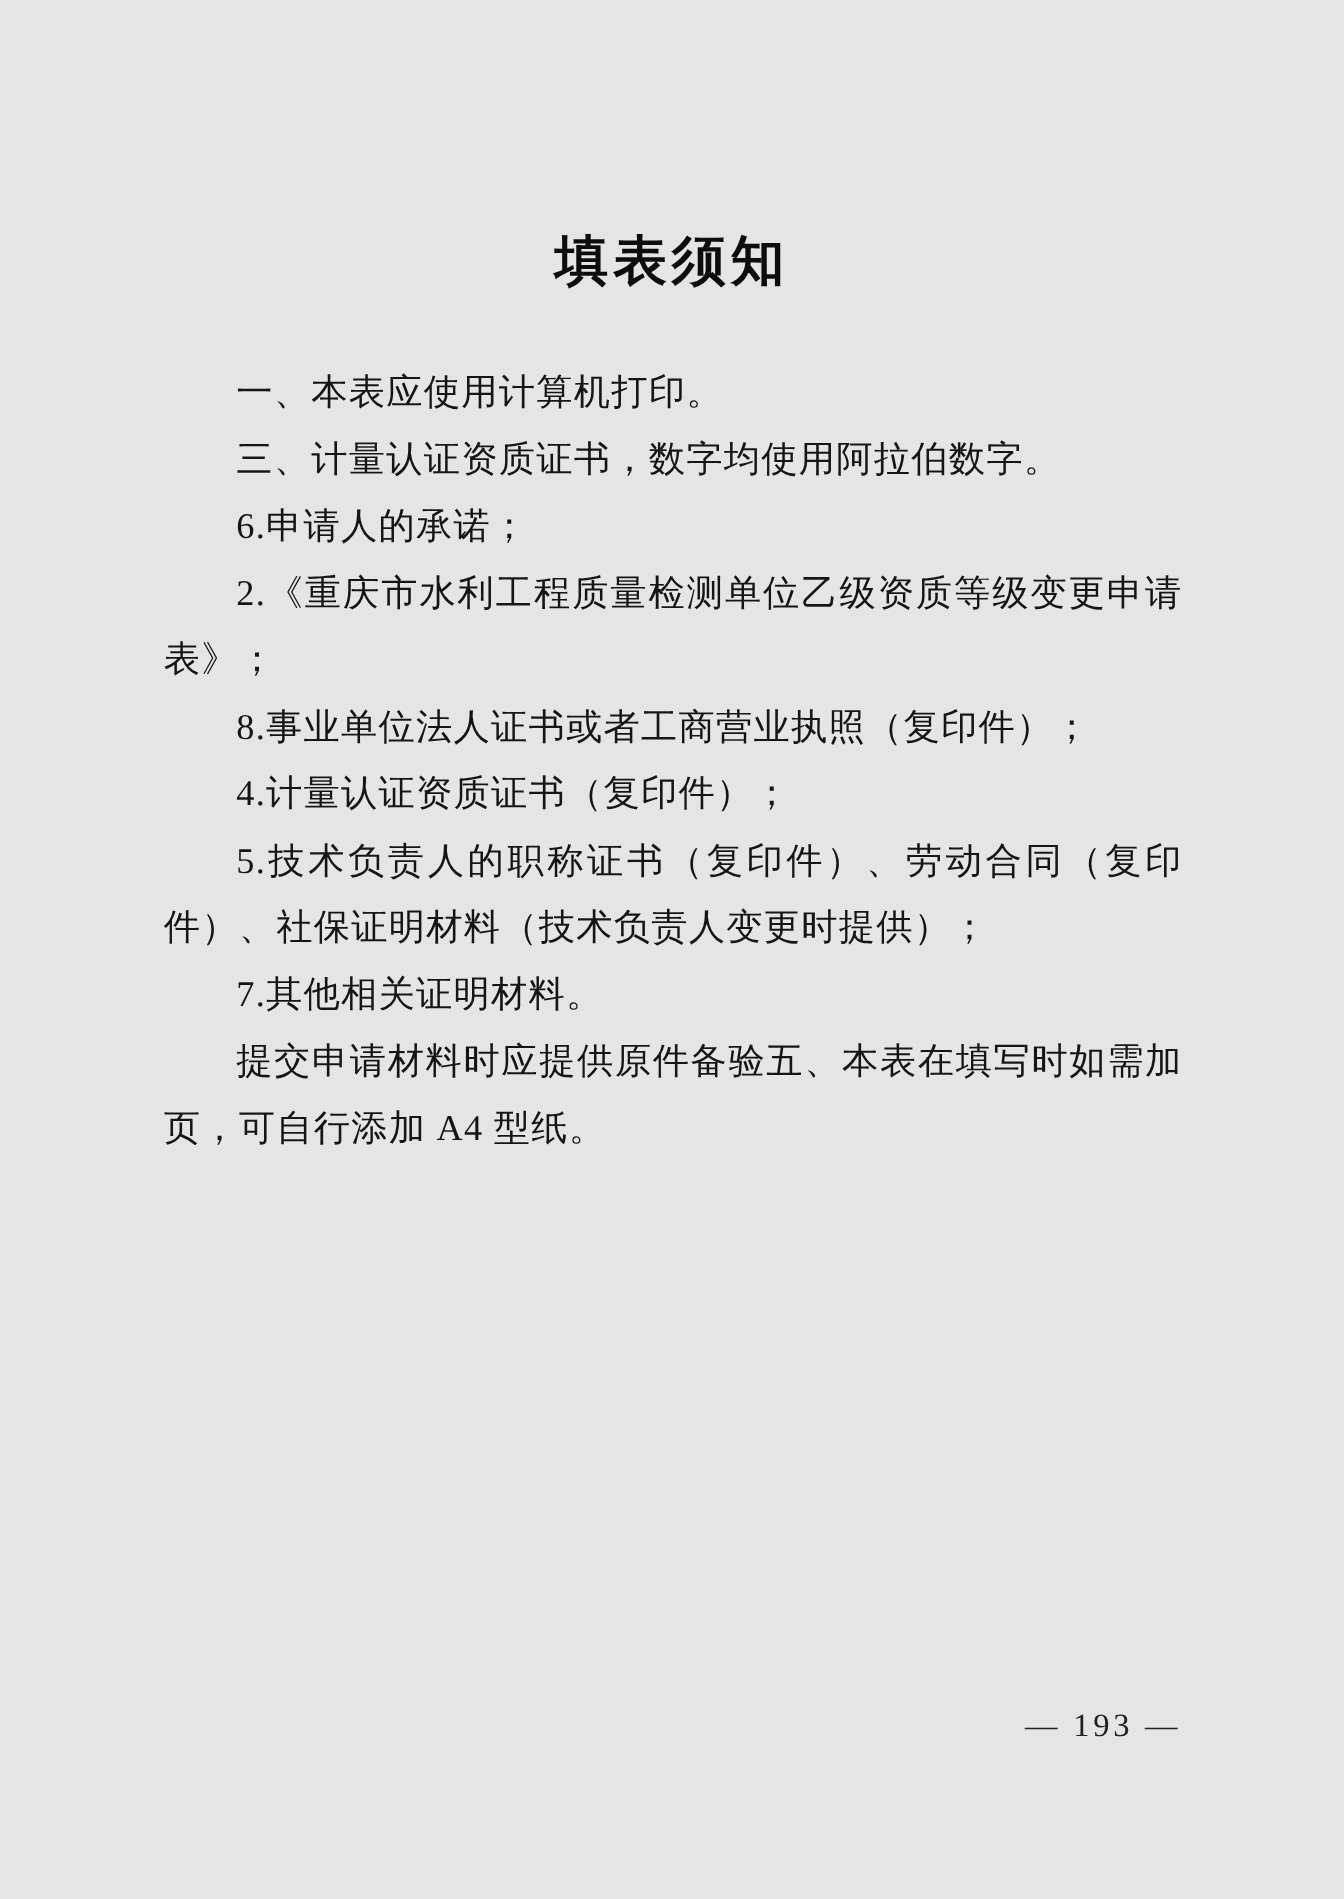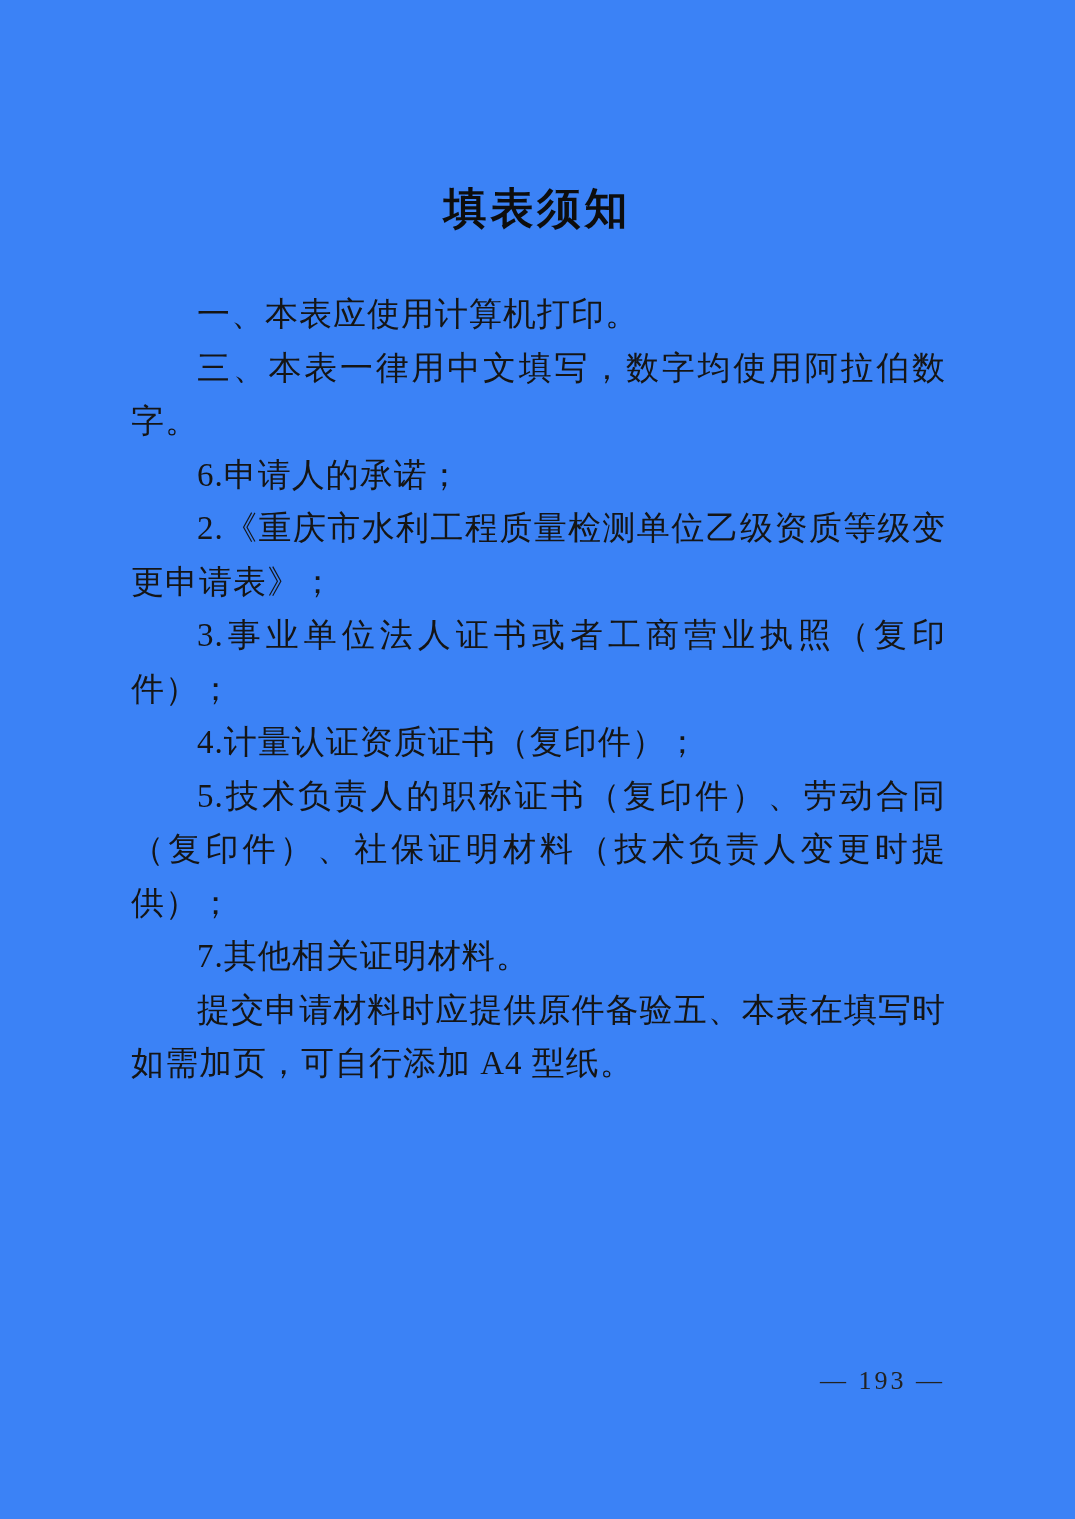--- a/index.html
+++ b/index.html
@@ -11,21 +11,21 @@
     height: 1519px;
     background: #ffffff;
     color: #151515;
     font-family: "Liberation Serif", "DejaVu Serif", serif;
     position: relative;
     overflow: hidden;
   }
   .page {
     position: absolute;
     inset: 0;
-    background: #3b82f6;
+    background: #e5e5e5;
   }
   .doc-title {
     position: absolute;
     top: 180px;
     left: 0;
     width: 100%;
     margin: 0;
     text-align: center;
     font-size: 43px;
     font-weight: bold;
@@ -33,21 +33,21 @@
     color: #0d0d0d;
   }
   .body-text {
     position: absolute;
     top: 288px;
     left: 131px;
     width: 815px;
   }
   .para {
     margin: 0;
-    font-size: 33px;
+    font-size: 29px;
     line-height: 53.5px;
     text-align: justify;
     text-justify: inter-ideograph;
     text-indent: 2em;
     letter-spacing: 1px;
     word-break: break-all;
   }
   .page-number {
     position: absolute;
     top: 1366px;
@@ -60,24 +60,24 @@
 </style>
 </head>
 <body>
 
 <div class="page">
 
   <h1 class="doc-title">填表须知</h1>
 
   <div class="body-text">
     <p class="para">一、本表应使用计算机打印。</p>
-    <p class="para">三、本表一律用中文填写，数字均使用阿拉伯数字。</p>
+    <p class="para">三、计量认证资质证书，数字均使用阿拉伯数字。</p>
     <p class="para">6.申请人的承诺；</p>
     <p class="para">2.《重庆市水利工程质量检测单位乙级资质等级变更申请表》；</p>
-    <p class="para">3.事业单位法人证书或者工商营业执照（复印件）；</p>
+    <p class="para">8.事业单位法人证书或者工商营业执照（复印件）；</p>
     <p class="para">4.计量认证资质证书（复印件）；</p>
     <p class="para">5.技术负责人的职称证书（复印件）、劳动合同（复印件）、社保证明材料（技术负责人变更时提供）；</p>
     <p class="para">7.其他相关证明材料。</p>
     <p class="para">提交申请材料时应提供原件备验五、本表在填写时如需加页，可自行添加 A4 型纸。</p>
   </div>
 
   <div class="page-number">— 193 —</div>
 
 </div>
 

